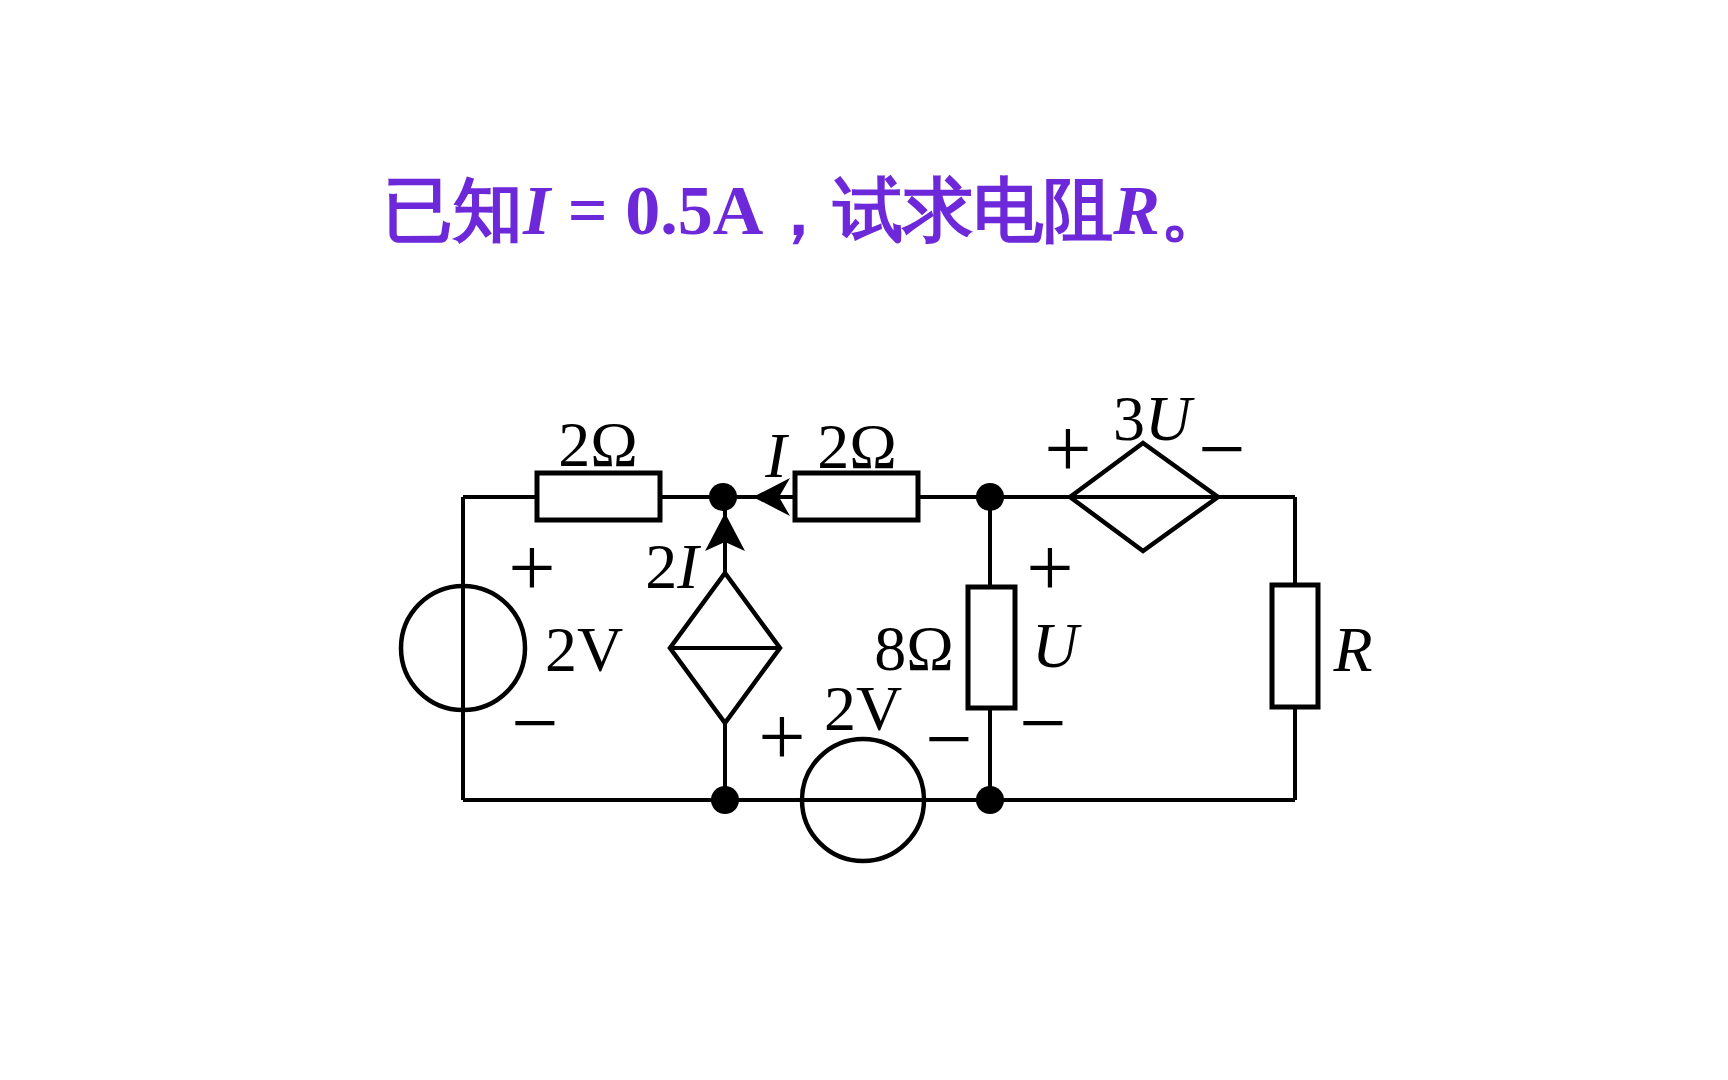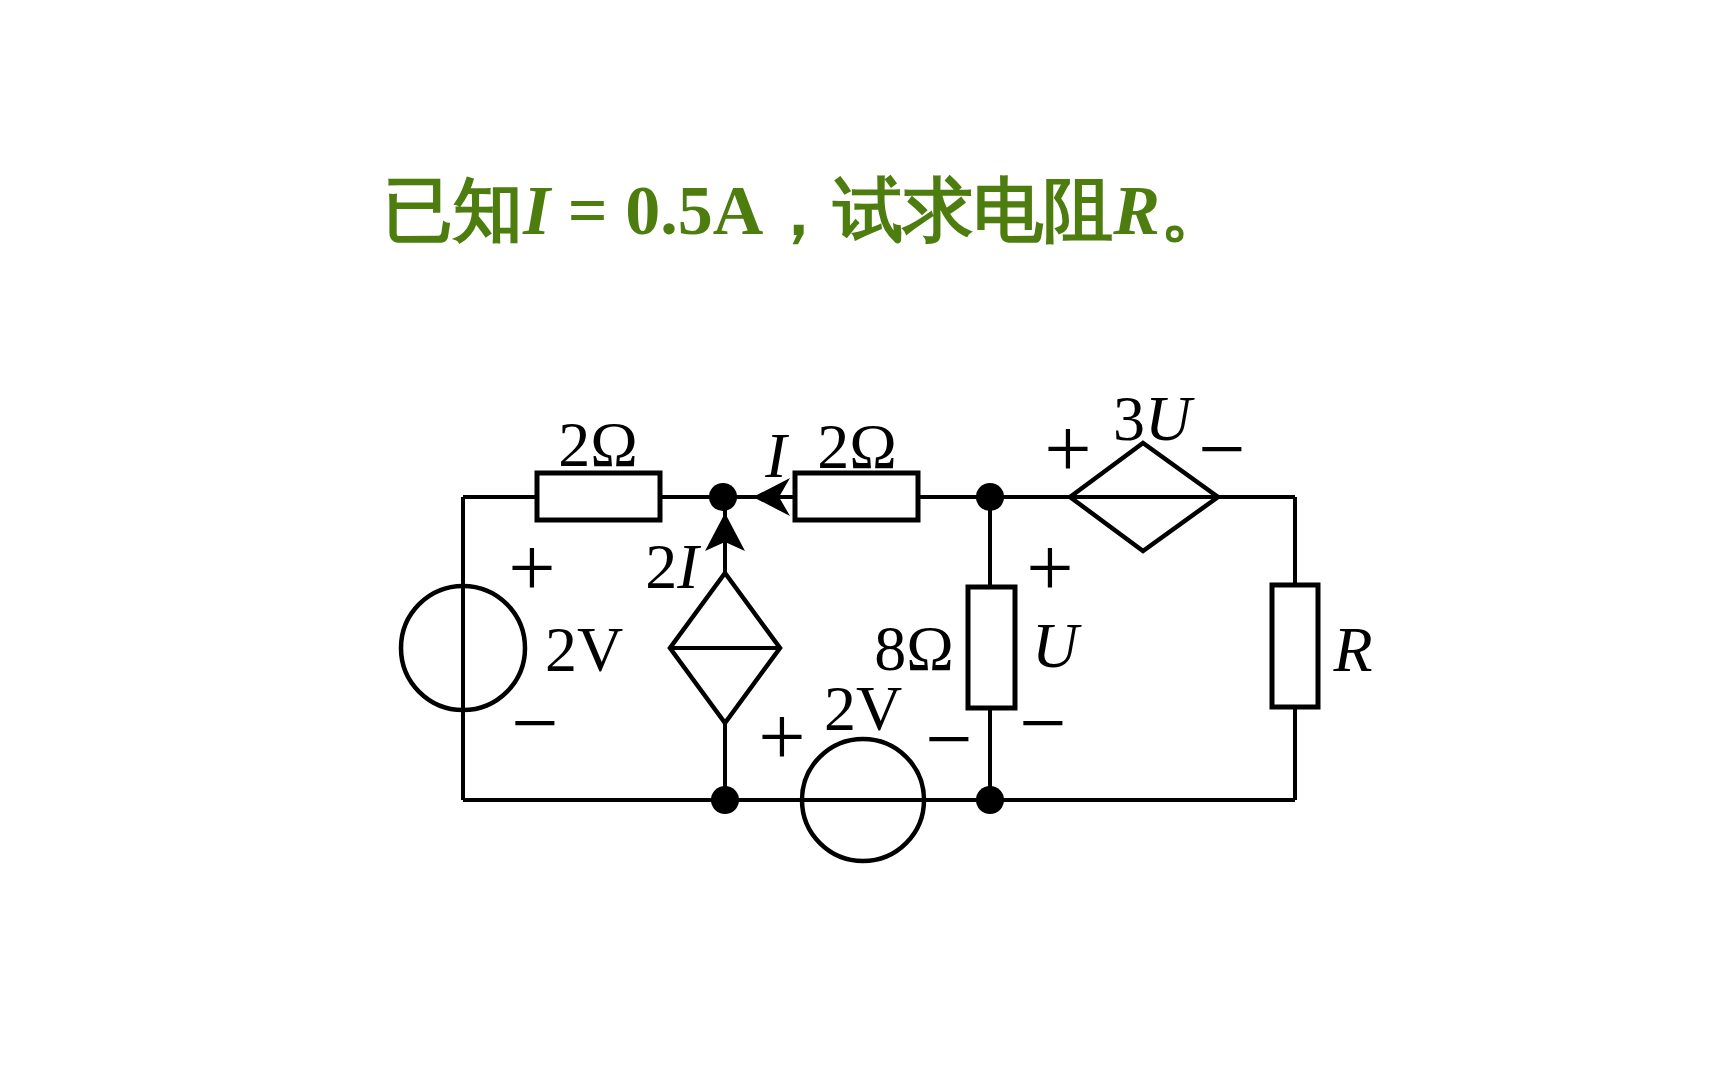--- a/index.html
+++ b/index.html
@@ -14,21 +14,21 @@
     background: #ffffff;
     overflow: hidden;
     font-family: "Liberation Serif", "DejaVu Serif", serif;
   }
   .title {
     position: absolute;
     left: 383px;
     top: 172px;
     font-size: 70px;
     font-weight: bold;
-    color: #4d7c0f;
+    color: #6d28d9;
     white-space: nowrap;
     line-height: 1.1;
   }
   .title .var {
     font-style: italic;
   }
   .circuit-svg {
     position: absolute;
     left: 0;
     top: 0;

